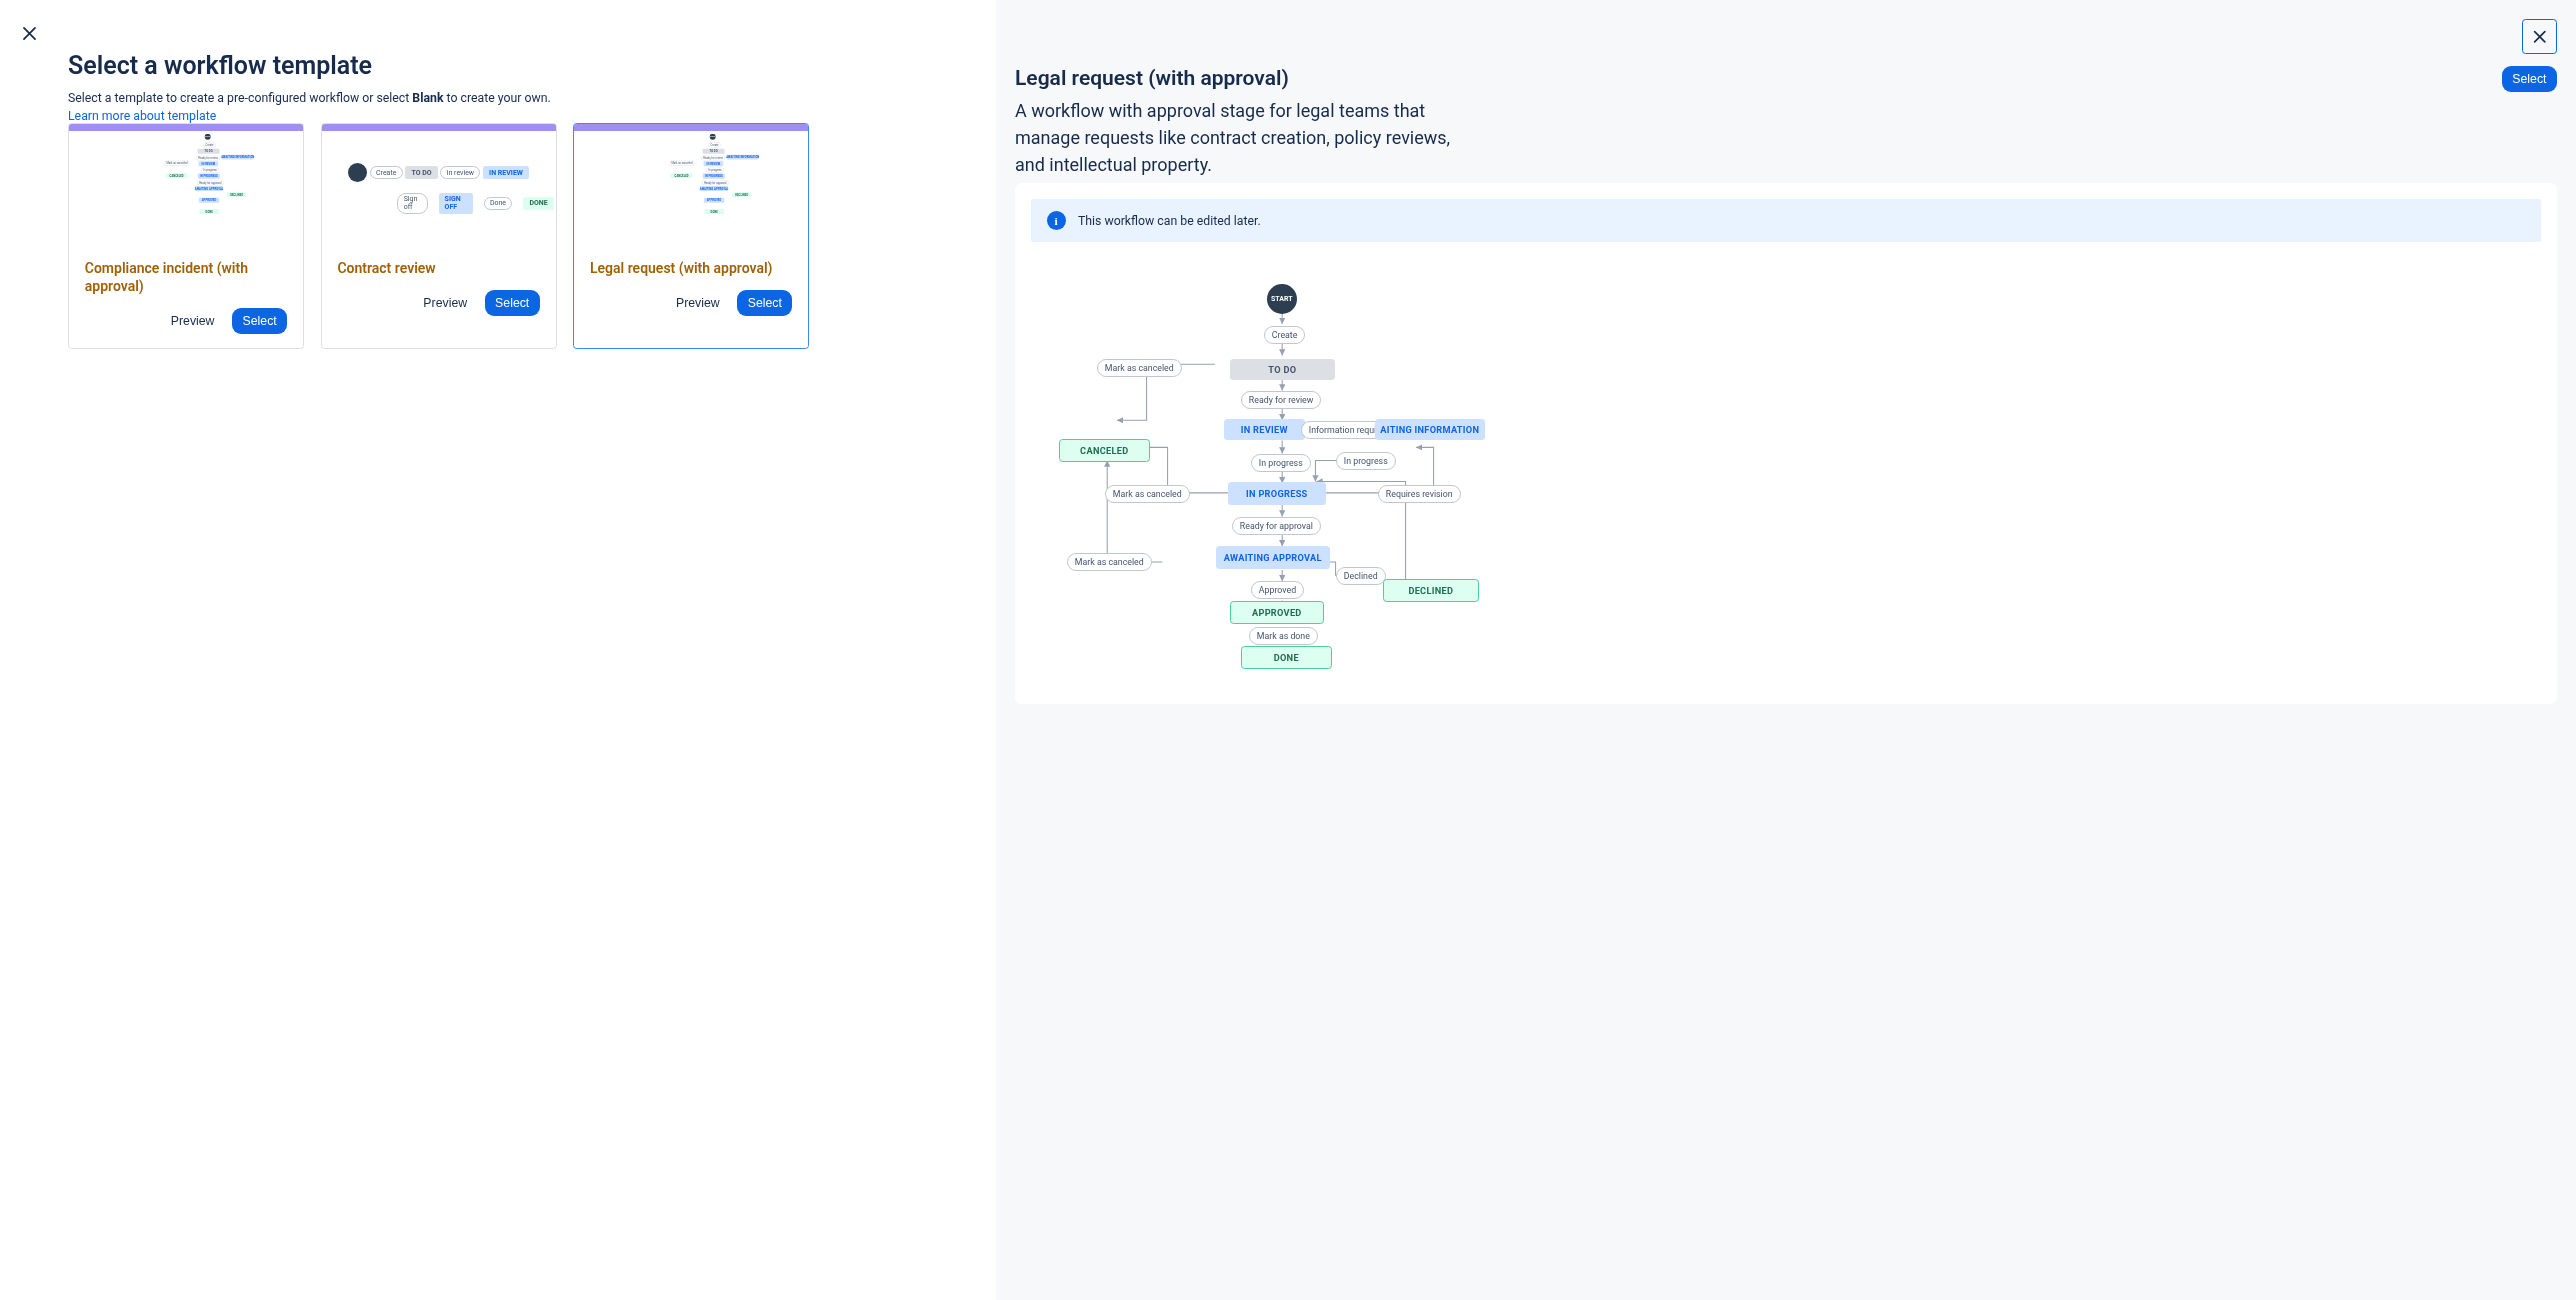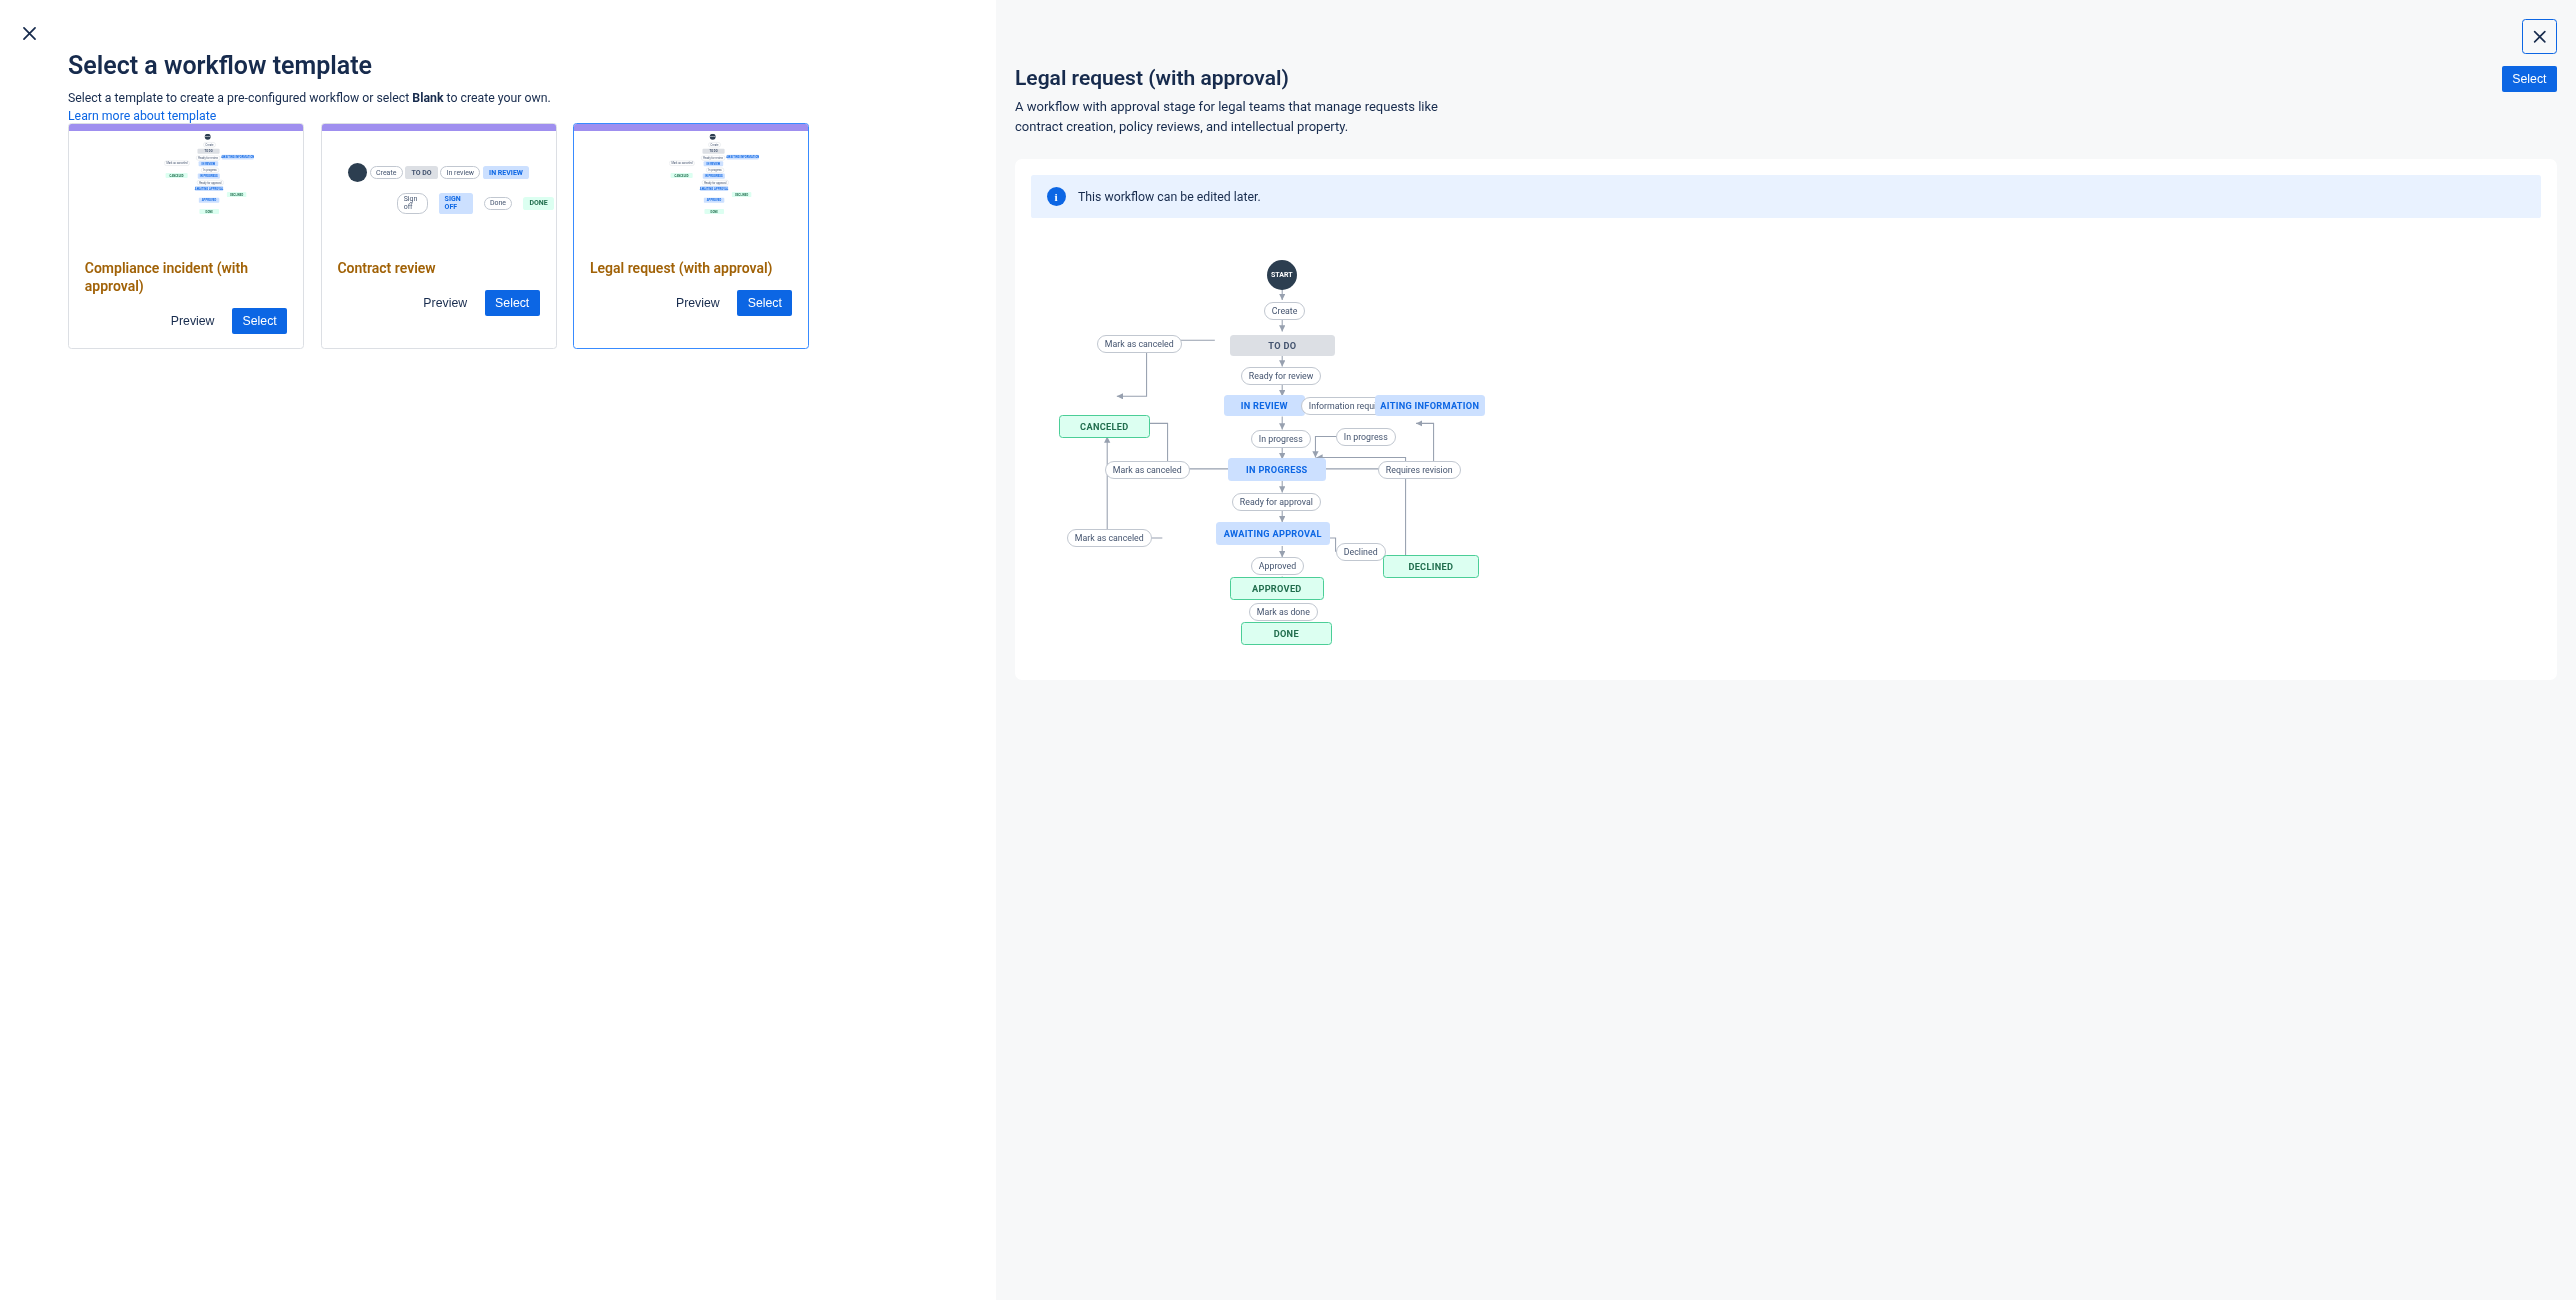--- a/index.html
+++ b/index.html
@@ -23,26 +23,26 @@
 .search input{border:none;outline:none;font-size:12.3px;width:100%;color:#172b4d}
 .search input::placeholder{color:#6b778c}
 .cards{display:flex;flex-wrap:wrap;gap:16.6px}
 .card{width:236px;border:0.9px solid #dcdfe4;border-radius:3.5px;overflow:hidden;background:#fff}
 .card.selected{border:1.8px solid #388bff}
 .card-accent{height:7px;background:#9f8fef}
 .card-thumb{height:116px;display:flex;align-items:center;justify-content:center;background:#fff;position:relative}
 .card-body{padding:12.3px 15.8px 14px 15.8px}
 .card-title{font-size:14px;font-weight:600;color:#a16207;line-height:1.3;margin-bottom:12.3px;min-height:19px}
 .card-actions{display:flex;justify-content:flex-end;gap:7px}
-.btn{border:none;border-radius:2px;padding:6.1px 10.5px;font-size:12.3px;font-weight:500;cursor:pointer}
+.btn{border:none;border-radius:9px;padding:6.1px 10.5px;font-size:12.3px;font-weight:500;cursor:pointer}
 .btn-subtle{background:transparent;color:#172b4d}
 .btn-primary{background:#0c66e4;color:#fff}
 .right-header{display:flex;justify-content:space-between;align-items:flex-start;margin-top:47px}
 .right-title{font-size:21px;font-weight:600;color:#172b4d;margin-bottom:7px}
-.right-desc{font-size:13px;color:#172b4d;line-height:1.5;max-width:455px;margin-bottom:23px}
+.right-desc{font-size:18px;color:#172b4d;line-height:1.5;max-width:455px;margin-bottom:5px}
 .preview-panel{background:#fff;border-radius:7px;padding:15.8px}
 .info-bar{background:#e9f2ff;border-radius:2.6px;padding:12.3px 15.8px;display:flex;align-items:center;gap:12.3px;margin-bottom:26px}
 .info-icon{width:19px;height:19px;background:#0c66e4;border-radius:50%;display:flex;align-items:center;justify-content:center;flex-shrink:0}
 .info-icon span{color:#fff;font-weight:700;font-size:11.4px;font-family:serif}
 .info-text{font-size:12.3px;color:#172b4d}
 .wf-canvas{position:relative;height:420px;width:100%}
 .wf-node,.wf-status,.wf-pill,.wf-start{position:absolute;font-size:9.2px;border-radius:3.5px;display:flex;align-items:center;justify-content:center;padding:3.5px 8.8px;white-space:nowrap}
 .wf-start{background:#2c3e50;color:#fff;border-radius:50%;width:30px;height:30px;font-weight:700;font-size:7px}
 .wf-pill{background:#fff;border:0.9px solid #c1c7d0;color:#44546f;font-size:8.8px;padding:2.6px 7px;border-radius:10.5px}
 .wf-status{font-weight:700;letter-spacing:0.3px}

